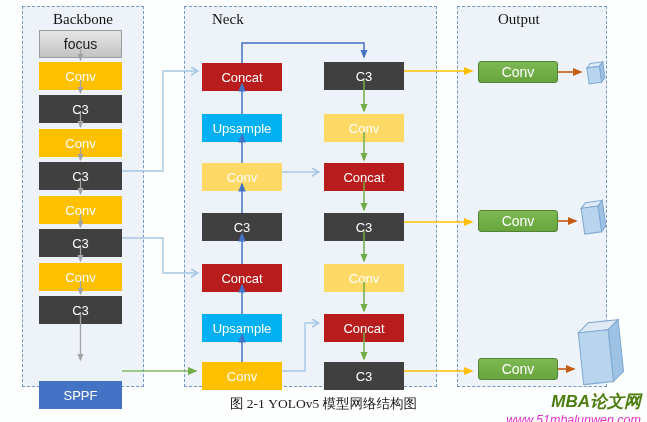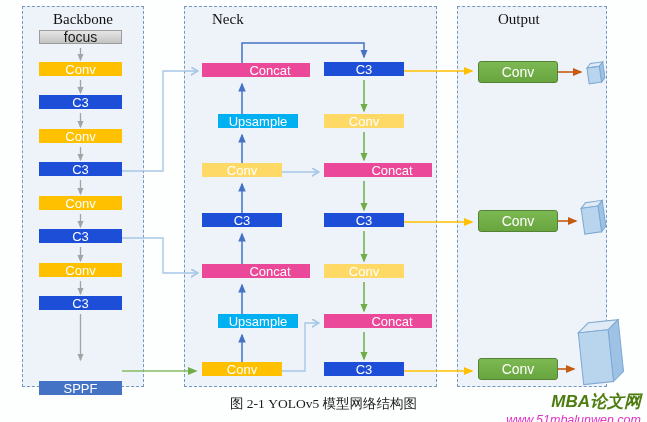--- a/index.html
+++ b/index.html
@@ -8,30 +8,30 @@
   .panel{position:absolute;top:6px;height:381px;background:#eef3fa;
          border:1.6px dashed #7598c3;box-sizing:border-box;}
   #panel-backbone{left:22px;width:122px;}
   #panel-neck{left:184px;width:253px;}
   #panel-output{left:457px;width:150px;}
   .panel-title{position:absolute;top:4px;font:15px "Liberation Serif",serif;color:#111;}
   #panel-backbone .panel-title{left:0;width:100%;text-align:center;}
   #panel-neck .panel-title{left:27px;}
   #panel-output .panel-title{left:40px;}
   .node{position:absolute;display:flex;align-items:center;justify-content:center;
-        width:83px;height:14px;color:#fff;font-size:13px;line-height:1;}
+        width:83px;height:28px;color:#fff;font-size:13px;line-height:1;}
   .nk{width:80px;}
   .v-focus{background:linear-gradient(#e6e6e6,#c3c3c3);border:1px solid #9c9c9c;
            color:#1a1a1a;font-size:14px;box-sizing:border-box;}
   .v-gold{background:#ffc000;}
   .v-lightgold{background:#ffd966;}
-  .v-blue{background:#1d4ed8;}
+  .v-blue{background:#404040;}
   .v-navy{background:#4472c4;margin-top:19px;}
-  .v-orange{background:#ec4899;padding-left:28px;}
-  .v-cyan{background:#00b0f0;margin-left:16px;}
+  .v-orange{background:#b91c1c;}
+  .v-cyan{background:#00b0f0;}
   .v-green{background:linear-gradient(#7db953,#68a53e);border:1px solid #548235;
            border-radius:3px;width:80px;height:22px;font-size:14px;box-sizing:border-box;}
   #arrows{position:absolute;left:0;top:0;pointer-events:none;}
   #caption{position:absolute;left:0;top:395px;width:647px;text-align:center;
            font:13.5px "Liberation Serif",serif;color:#1a1a1a;}
   #watermark{position:absolute;right:6px;top:390px;text-align:right;line-height:1.15;}
   #wm-brand{font:italic bold 17px "Liberation Sans",sans-serif;color:#4d7c0f;}
   #wm-url{font:italic 12.5px "Liberation Sans",sans-serif;color:#e231c5;}
 </style>
 </head>

